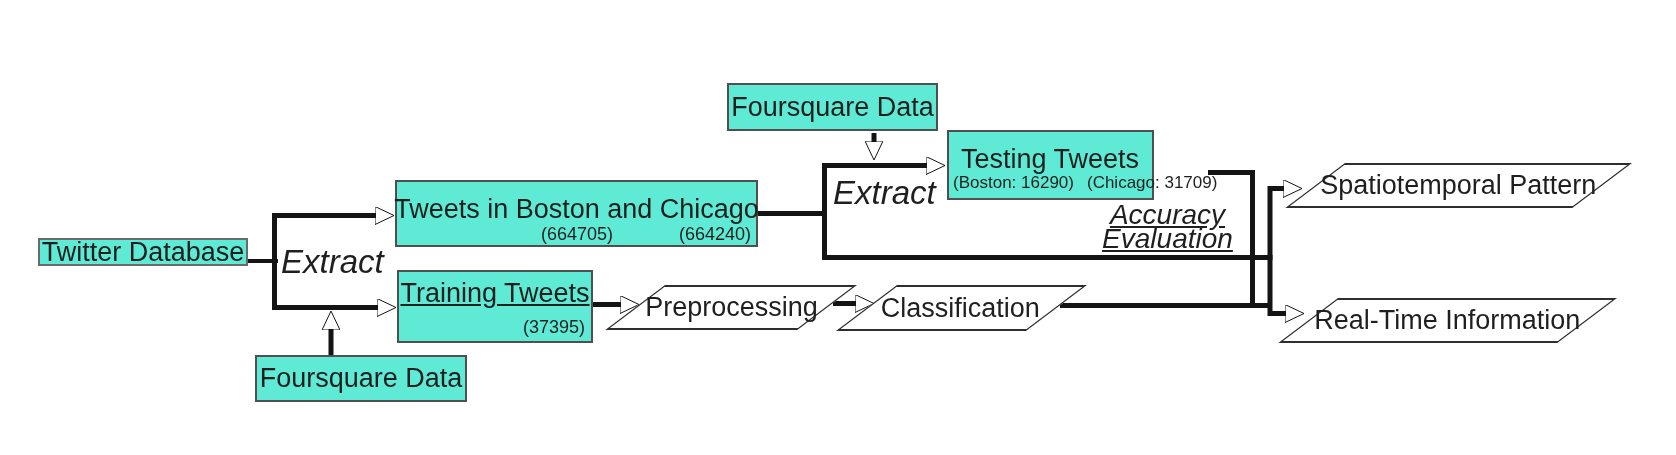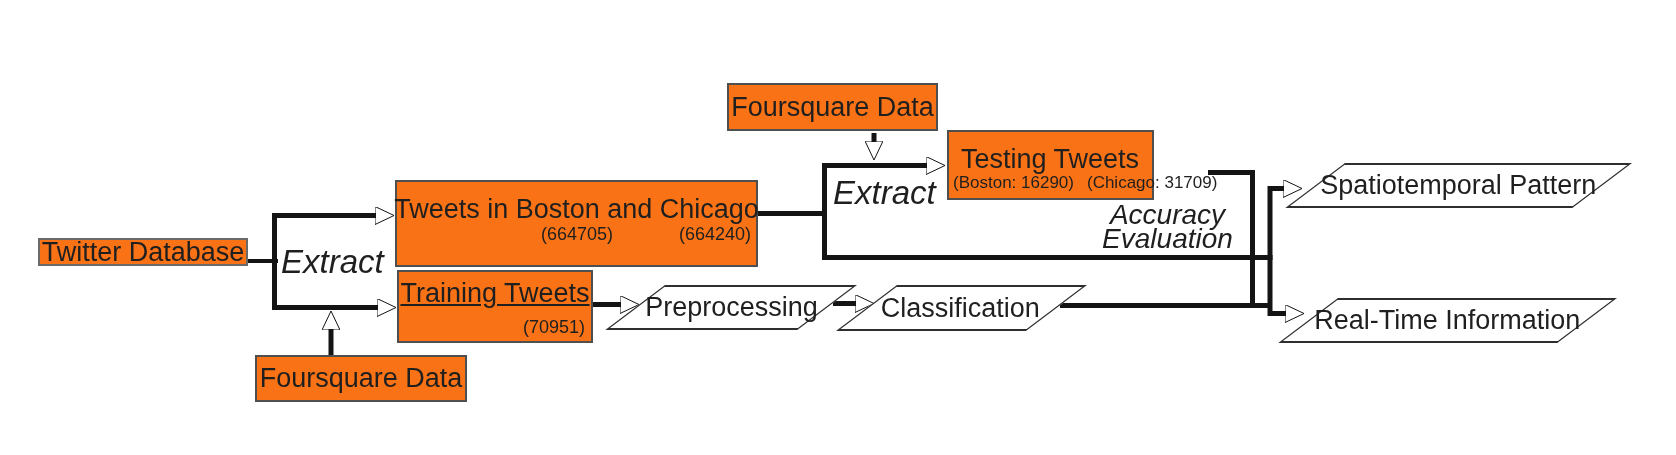--- a/index.html
+++ b/index.html
@@ -8,56 +8,56 @@
   html,body{margin:0;padding:0;background:var(--bg);}
   #canvas{
     position:relative; width:1676px; height:455px; background:var(--bg);
     font-family:"Liberation Sans", sans-serif; color:var(--text); overflow:hidden;
   }
   #wires{position:absolute;left:0;top:0;width:1676px;height:455px;}
   #wires path{stroke:var(--line);fill:none;}
   .thick{stroke-width:5px;}
   .feed{stroke-width:4px;}
   .box{
-    position:absolute; box-sizing:border-box; background:#f97316;
+    position:absolute; box-sizing:border-box; background:#5eead4;
     border:2px solid var(--box-border);
     display:flex; align-items:center; justify-content:center;
     font-size:27px; white-space:nowrap;
   }
   .box .sub{position:absolute; font-size:18px;}
   .para{
     position:absolute; box-sizing:border-box; background:#fff;
     border:2px solid var(--para-border);
     transform:skewX(-53deg); transform-origin:0 0;
     display:flex; align-items:center; justify-content:center;
   }
   .para .ptext{transform:skewX(53deg); font-size:27px; white-space:nowrap;}
   .edge-label{position:absolute; font-style:italic; font-size:33px; white-space:nowrap;}
   #accuracy-label{text-align:center; line-height:24px; font-size:28px;}
   
   #twitter-db   {left:38px;  top:238px; width:210px; height:28px; border-color:#6a6a6a;}
   #fsq-bottom   {left:255px; top:355px; width:212px; height:47px;}
-  #tweets-bc    {left:395px; top:180px; width:363px; height:87px; align-items:flex-start; padding-top:12px;}
+  #tweets-bc    {left:395px; top:180px; width:363px; height:67px; align-items:flex-start; padding-top:12px;}
   #training     {left:397px; top:270px; width:196px; height:73px; align-items:flex-start; padding-top:6px;text-decoration:underline;}
   #fsq-top      {left:727px; top:83px;  width:211px; height:48px;}
   #testing      {left:947px; top:130px; width:207px; height:70px; justify-content:flex-start; align-items:flex-start; padding:12px 0 0 12px;}
   #tweets-bc .sub-left  {left:144px; top:42px;}
   #tweets-bc .sub-right {right:5px;  top:42px;}
   #training  .sub-right {right:6px;  bottom:3px;}
   #testing .subrow{
     position:absolute; left:4px; right:4px; bottom:5px;
     display:flex; justify-content:flex-start; gap:13px; font-size:17px;
   }
   #preprocessing {left:665px;  top:285px; width:192px; height:45px;}
   #classification{left:897px;  top:285px; width:190px; height:46px;}
   #spatiotemporal{left:1345px; top:163px; width:287px; height:45px;}
   #realtime      {left:1338px; top:298px; width:279px; height:45px;}
   #extract-left  {left:281px;  top:243px;}
   #extract-right {left:833px;  top:174px;}
-  #accuracy-label{left:1090px; top:203px; width:155px;}
+  #accuracy-label{left:1090px; top:203px; width:155px;text-decoration:underline;}
 </style>
 </head>
 <body>
 
 <div id="canvas">
 
   <svg id="wires" viewBox="0 0 1676 455" xmlns="http://www.w3.org/2000/svg">
     <defs>
       <marker id="ah" markerUnits="userSpaceOnUse" markerWidth="20" markerHeight="18" refX="1" refY="9" orient="auto">
         <path d="M0,0 L19,9 L0,18 Z" fill="#141414" stroke="none"></path>
@@ -100,21 +100,21 @@
   </div>
 
   <div class="box" id="tweets-bc">
     <span>Tweets in Boston and Chicago</span>
     <span class="sub sub-left">(664705)</span>
     <span class="sub sub-right">(664240)</span>
   </div>
 
   <div class="box" id="training">
     <span>Training Tweets</span>
-    <span class="sub sub-right">(70951)</span>
+    <span class="sub sub-right">(37395)</span>
   </div>
 
   <div class="box" id="fsq-top">
     <span>Foursquare Data</span>
   </div>
 
   <div class="box" id="testing">
     <span>Testing Tweets</span>
     <span class="subrow">
       <span>(Boston: 16290)</span>

